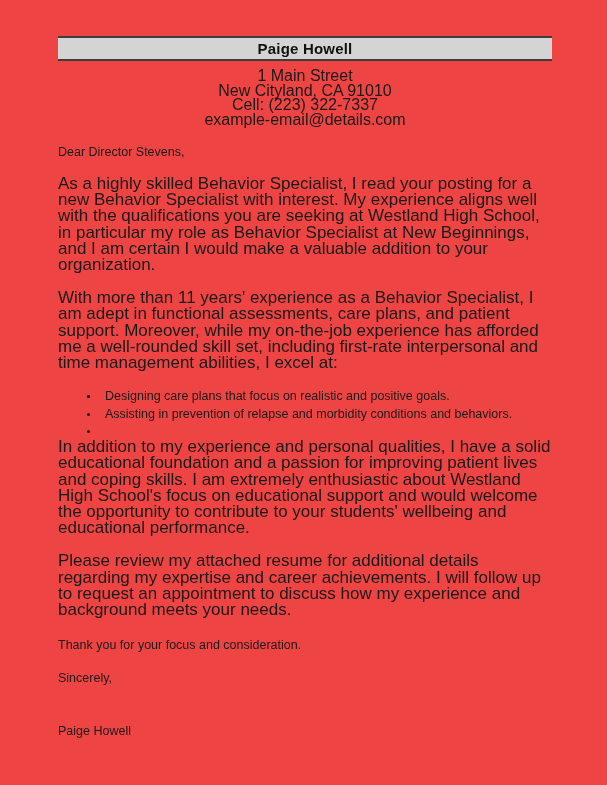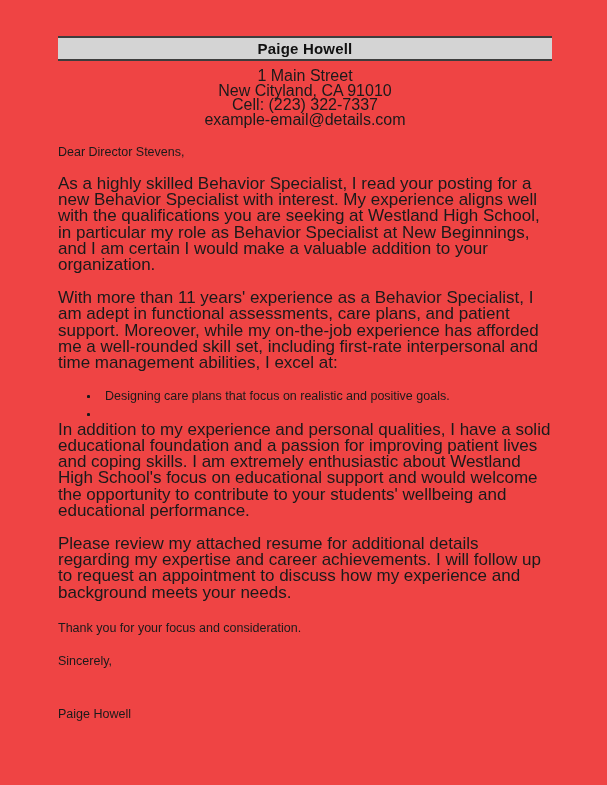--- a/index.html
+++ b/index.html
@@ -134,20 +134,21 @@
       <ul class="bullets">
         <li>
           <span class="bullet-dot"></span>
         </li>
         <li>
           <span class="bullet-dot"></span>
           <span>Designing care plans that focus on realistic and positive goals.</span>
         </li>
         <li>
           <span class="bullet-dot"></span>
+          <span>Assisting in prevention of relapse and morbidity conditions and behaviors.</span>
         </li>
         <li>
           <span class="bullet-dot"></span>
         </li>
       </ul>
 
       <p class="para">In addition to my experience and personal qualities, I have a solid educational foundation and a passion for improving patient lives and coping skills. I am extremely enthusiastic about Westland High School's focus on educational support and would welcome the opportunity to contribute to your students' wellbeing and educational performance.</p>
 
       <p class="para">Please review my attached resume for additional details regarding my expertise and career achievements. I will follow up to request an appointment to discuss how my experience and background meets your needs.</p>
 

